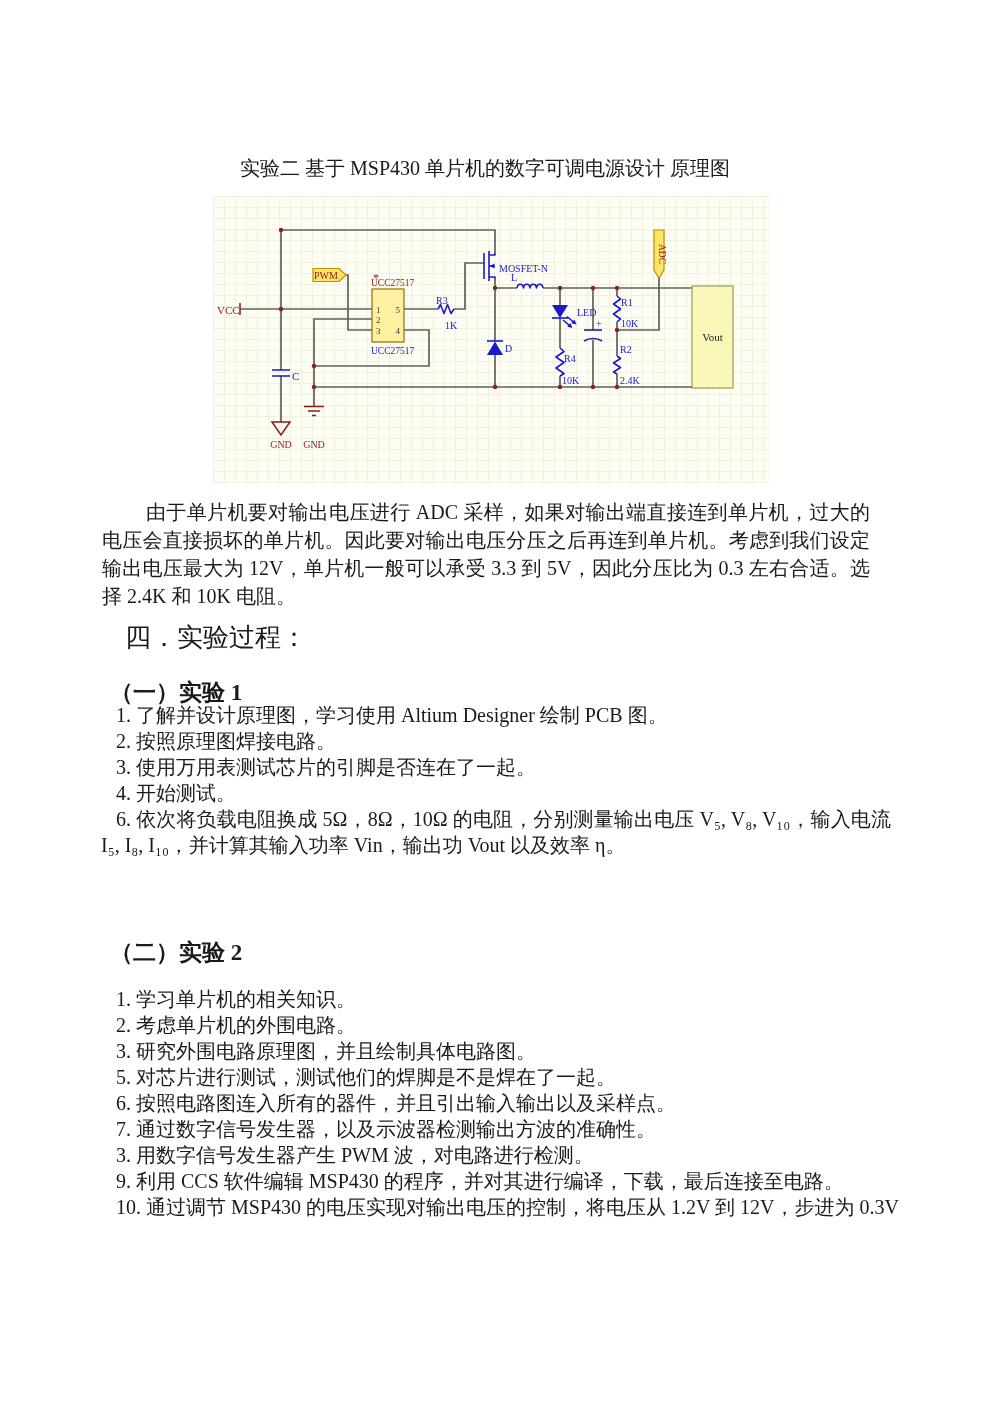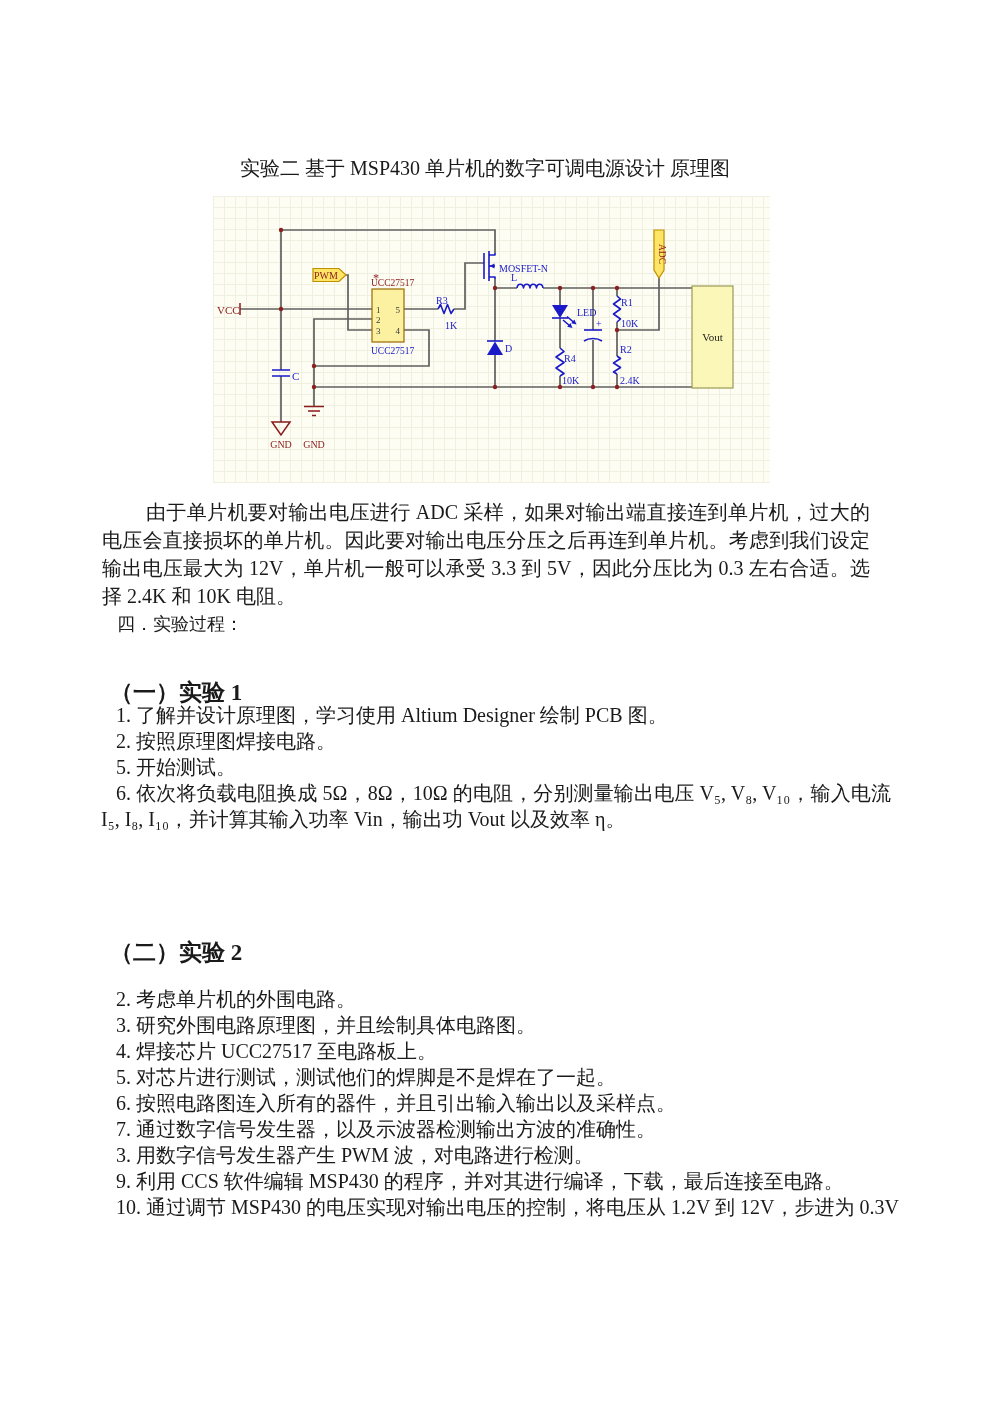--- a/index.html
+++ b/index.html
@@ -19,22 +19,22 @@
       linear-gradient(#f0f0e0 1px, transparent 1px),
       linear-gradient(90deg, #f0f0e0 1px, transparent 1px);
     background-size:11px 11px;
   }
   .schematic svg{display:block;}
   .para1{
     position:absolute;left:102px;top:498px;width:768px;margin:0;
     font-size:20px;line-height:28px;text-indent:44px;text-align:justify;
   }
   .sec-heading{
-    position:absolute;left:117px;top:612px;margin:0;
-    font-size:18px;font-weight:normal;white-space:nowrap;
+    position:absolute;left:117px;top:612px;margin:8px;
+    font-size:26px;font-weight:normal;white-space:nowrap;
   }
   .sub-heading{
     position:absolute;margin:0;font-size:23px;font-weight:bold;white-space:nowrap;
   }
   .sub1{left:110px;top:677px;}
   .sub2{left:110px;top:937px;}
   .steps{position:absolute;font-size:20px;line-height:26px;}
   .steps1{left:101px;top:702px;width:790px;font-family:Liberation Serif, serif;}
   .steps2{left:101px;top:986px;width:806px;}
   .steps .step{text-indent:15px;text-align:justify;}
@@ -214,29 +214,30 @@
 
 <p class="para1">由于单片机要对输出电压进行 ADC 采样，如果对输出端直接连到单片机，过大的电压会直接损坏的单片机。因此要对输出电压分压之后再连到单片机。考虑到我们设定输出电压最大为 12V，单片机一般可以承受 3.3 到 5V，因此分压比为 0.3 左右合适。选择 2.4K 和 10K 电阻。</p>
 
 <h2 class="sec-heading">四．实验过程：</h2>
 
 <h3 class="sub-heading sub1">（一）实验 1</h3>
 
 <div class="steps steps1">
   <div class="step">1. 了解并设计原理图，学习使用 Altium Designer 绘制 PCB 图。</div>
   <div class="step">2. 按照原理图焊接电路。</div>
-  <div class="step">5. 开始测试。</div>
+  <div class="step">3. 使用万用表测试芯片的引脚是否连在了一起。</div>
+  <div class="step">4. 开始测试。</div>
   <div class="step">6. 依次将负载电阻换成 5Ω，8Ω，10Ω 的电阻，分别测量输出电压 V₅, V₈, V₁₀，输入电流 I₅, I₈, I₁₀，并计算其输入功率 Vin，输出功 Vout 以及效率 η。</div>
 </div>
 
 <h3 class="sub-heading sub2">（二）实验 2</h3>
 
 <div class="steps steps2">
+  <div class="step">1. 学习单片机的相关知识。</div>
   <div class="step">2. 考虑单片机的外围电路。</div>
   <div class="step">3. 研究外围电路原理图，并且绘制具体电路图。</div>
-  <div class="step">4. 焊接芯片 UCC27517 至电路板上。</div>
   <div class="step">5. 对芯片进行测试，测试他们的焊脚是不是焊在了一起。</div>
   <div class="step">6. 按照电路图连入所有的器件，并且引出输入输出以及采样点。</div>
   <div class="step">7. 通过数字信号发生器，以及示波器检测输出方波的准确性。</div>
   <div class="step">3. 用数字信号发生器产生 PWM 波，对电路进行检测。</div>
   <div class="step">9. 利用 CCS 软件编辑 MSP430 的程序，并对其进行编译，下载，最后连接至电路。</div>
   <div class="step">10. 通过调节 MSP430 的电压实现对输出电压的控制，将电压从 1.2V 到 12V，步进为 0.3V</div>
 </div>
 
 </body></html>

